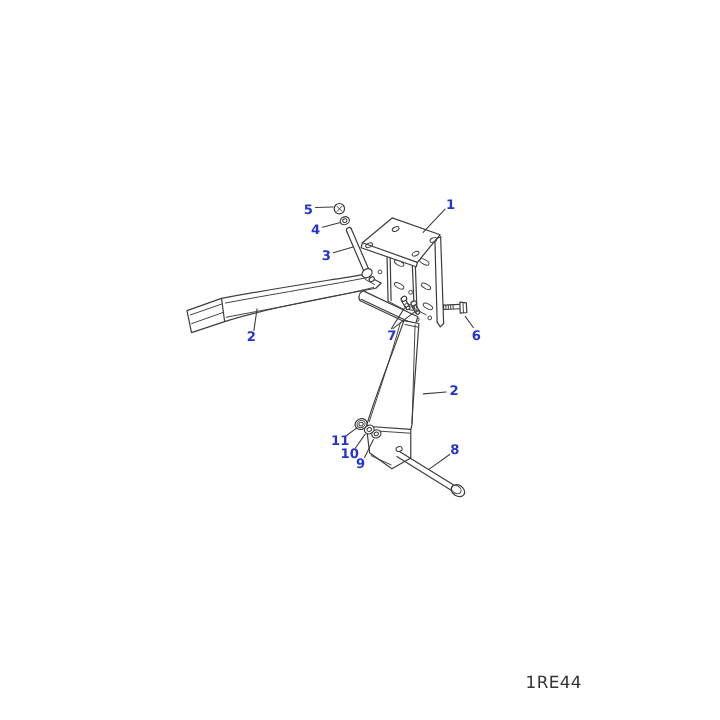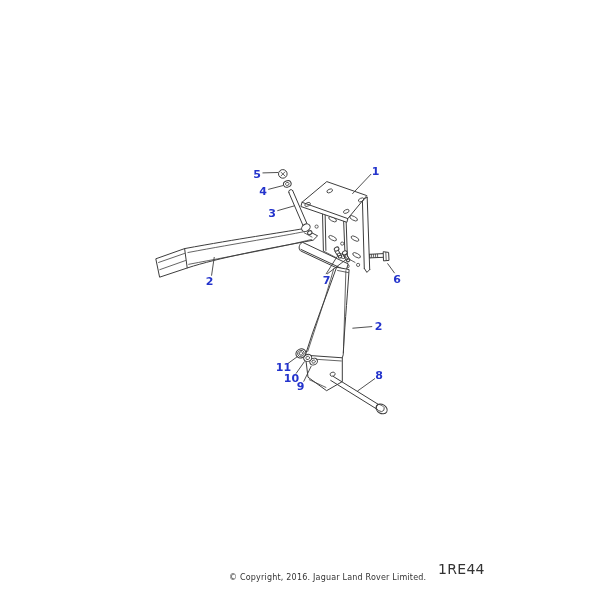--- a/index.html
+++ b/index.html
@@ -162,14 +162,13 @@
       <text class="callout" x="397" y="283">6</text>
       <text class="callout" x="326.5" y="283.5">7</text>
       <text class="callout" x="379" y="378.5">8</text>
       <text class="callout" x="300.5" y="390">9</text>
       <text class="callout" x="291.5" y="381.5">10</text>
       <text class="callout" x="283.5" y="371">11</text>
     </g>
   </svg>
 
   <div class="diagram-code">1RE44</div>
-  <div class="copyright">© Copyright, 2016. Jaguar Land Rover Limited.</div>
 </div>
 
 </body></html>

